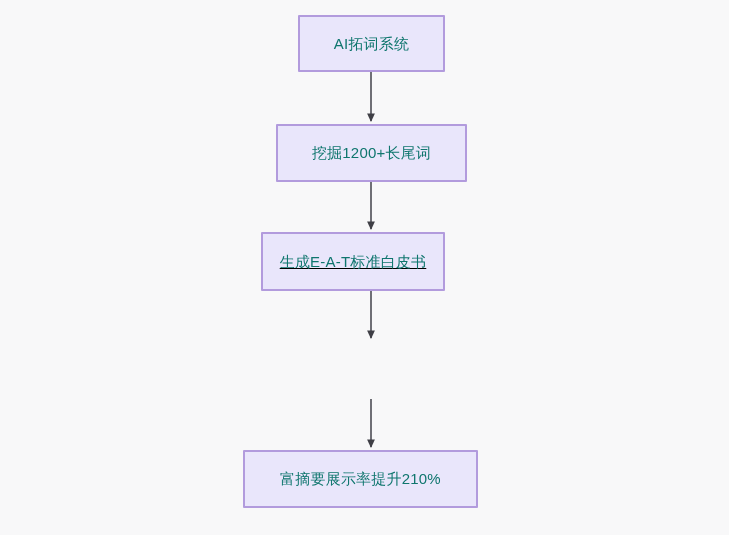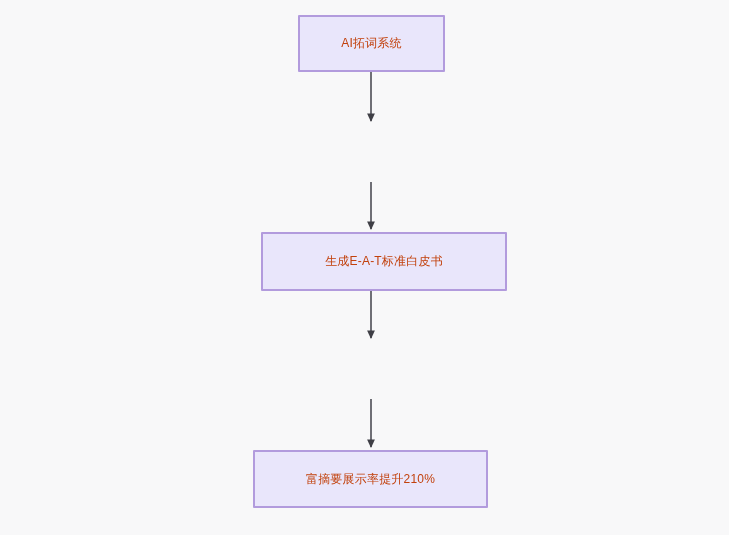--- a/index.html
+++ b/index.html
@@ -30,32 +30,32 @@
     position: absolute;
     box-sizing: border-box;
     background: #e9e6fb;
     border: 2px solid #b29bdd;
     border-radius: 1px;
     display: flex;
     align-items: center;
     justify-content: center;
   }
   .flow-node-label {
-    color: #c2410c;
-    font-size: 12px;
+    color: #0f766e;
+    font-size: 15px;
     line-height: 1.2;
     letter-spacing: 0.2px;
     white-space: nowrap;
   }
   
   #node-0 { left: 298px; top: 15px;  width: 147px; height: 57px; }
   #node-1 { left: 276px; top: 124px; width: 191px; height: 58px; }
-  #node-2 { left: 261px; top: 232px; width: 246px; height: 59px; }
+  #node-2 { left: 261px; top: 232px; width: 184px; height: 59px; text-decoration: underline; }
   #node-3 { left: 264px; top: 341px; width: 215px; height: 58px; }
-  #node-4 { left: 253px; top: 450px; width: 235px; height: 58px; }
+  #node-4 { left: 243px; top: 450px; width: 235px; height: 58px; }
 </style>
 </head>
 <body>
 
 <div id="flow-canvas">
 
   <svg class="connector-layer" viewBox="0 0 729 535" xmlns="http://www.w3.org/2000/svg">
     <defs>
       <marker id="arrowhead" markerWidth="9" markerHeight="9" refX="7.6" refY="4.5" orient="auto" markerUnits="userSpaceOnUse">
         <path d="M 0 0.6 L 8.6 4.5 L 0 8.4 z" fill="#3f3f46"></path>
@@ -68,20 +68,23 @@
 
     <line x1="371" y1="291" x2="371" y2="338" stroke="#6f6f76" stroke-width="2" marker-end="url(#arrowhead)"></line>
 
     <line x1="371" y1="399" x2="371" y2="447" stroke="#6f6f76" stroke-width="2" marker-end="url(#arrowhead)"></line>
   </svg>
 
   <div class="flow-node" id="node-0">
     <span class="flow-node-label">AI拓词系统</span>
   </div>
 
+  <div class="flow-node" id="node-1">
+    <span class="flow-node-label">挖掘1200+长尾词</span>
+  </div>
 
   <div class="flow-node" id="node-2">
     <span class="flow-node-label">生成E-A-T标准白皮书</span>
   </div>
 
 
   <div class="flow-node" id="node-4">
     <span class="flow-node-label">富摘要展示率提升210%</span>
   </div>
 

